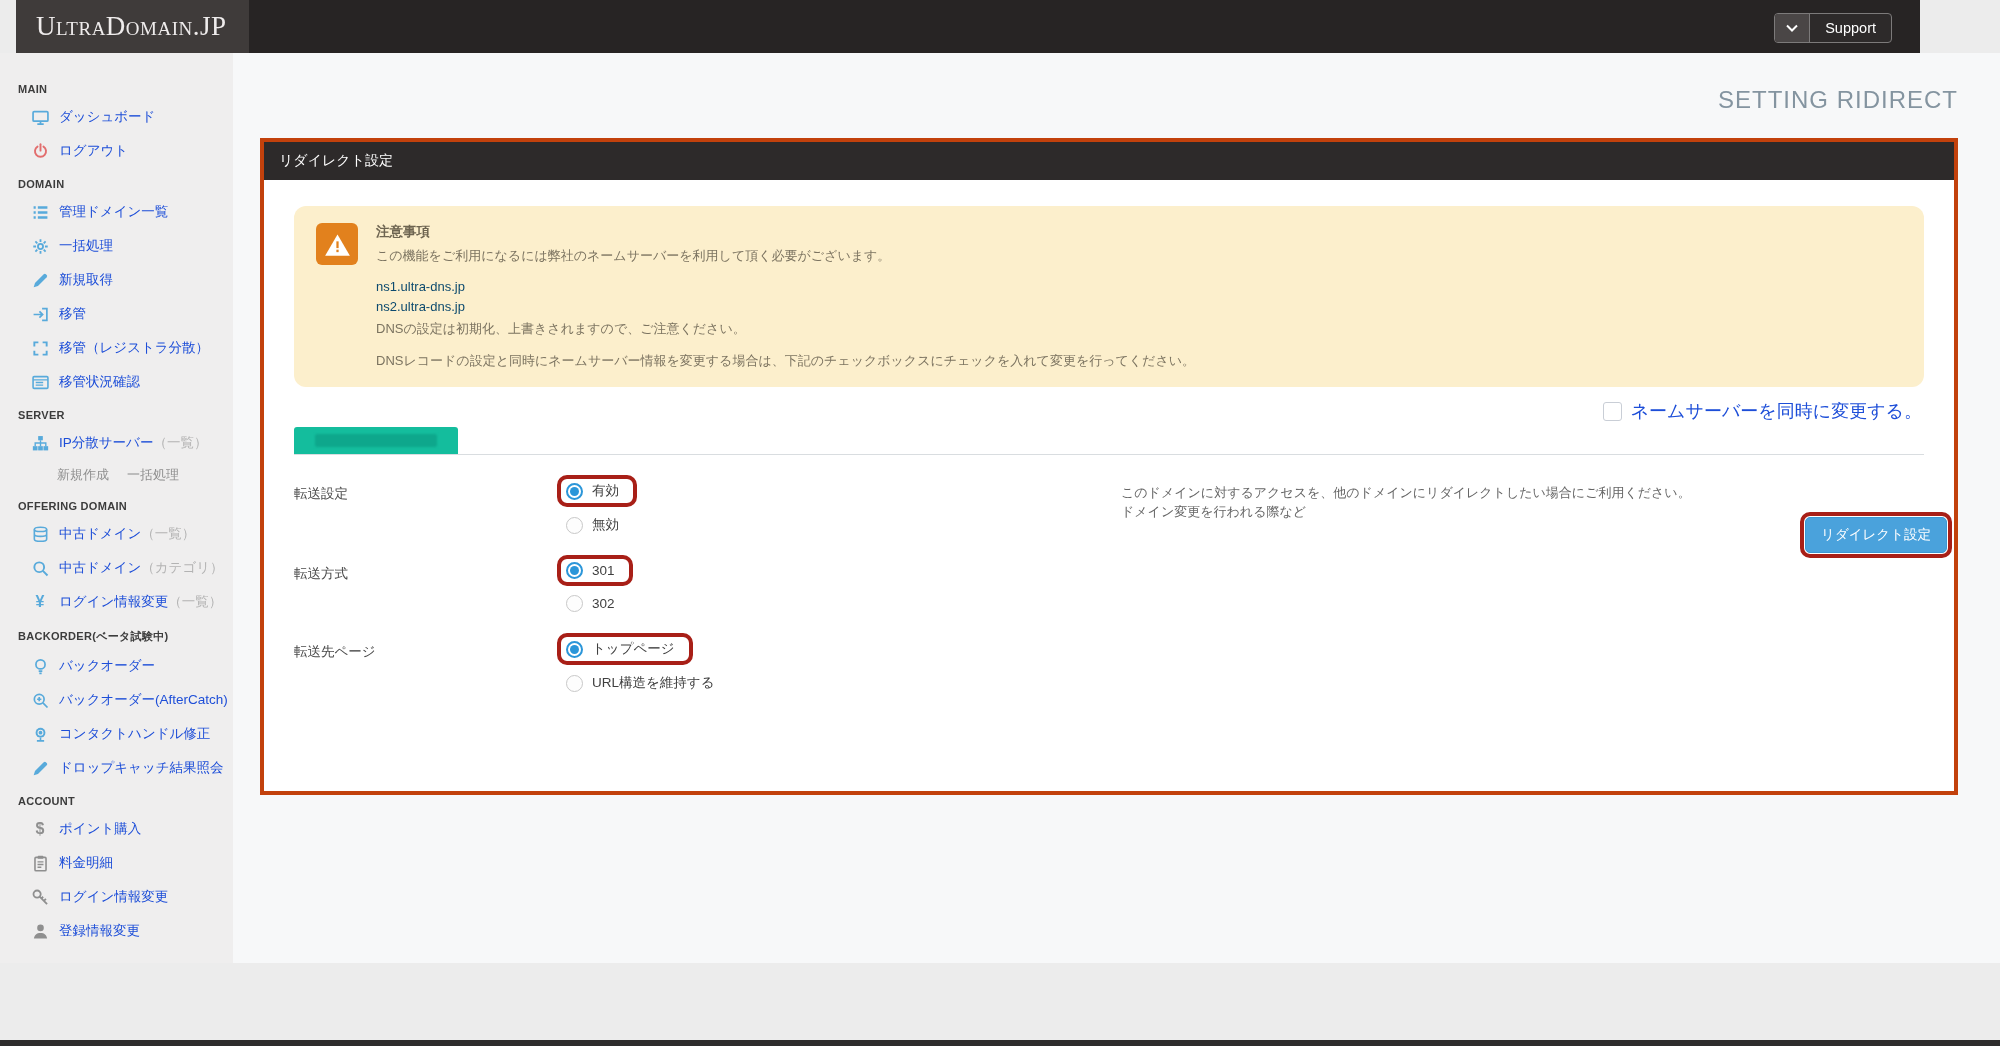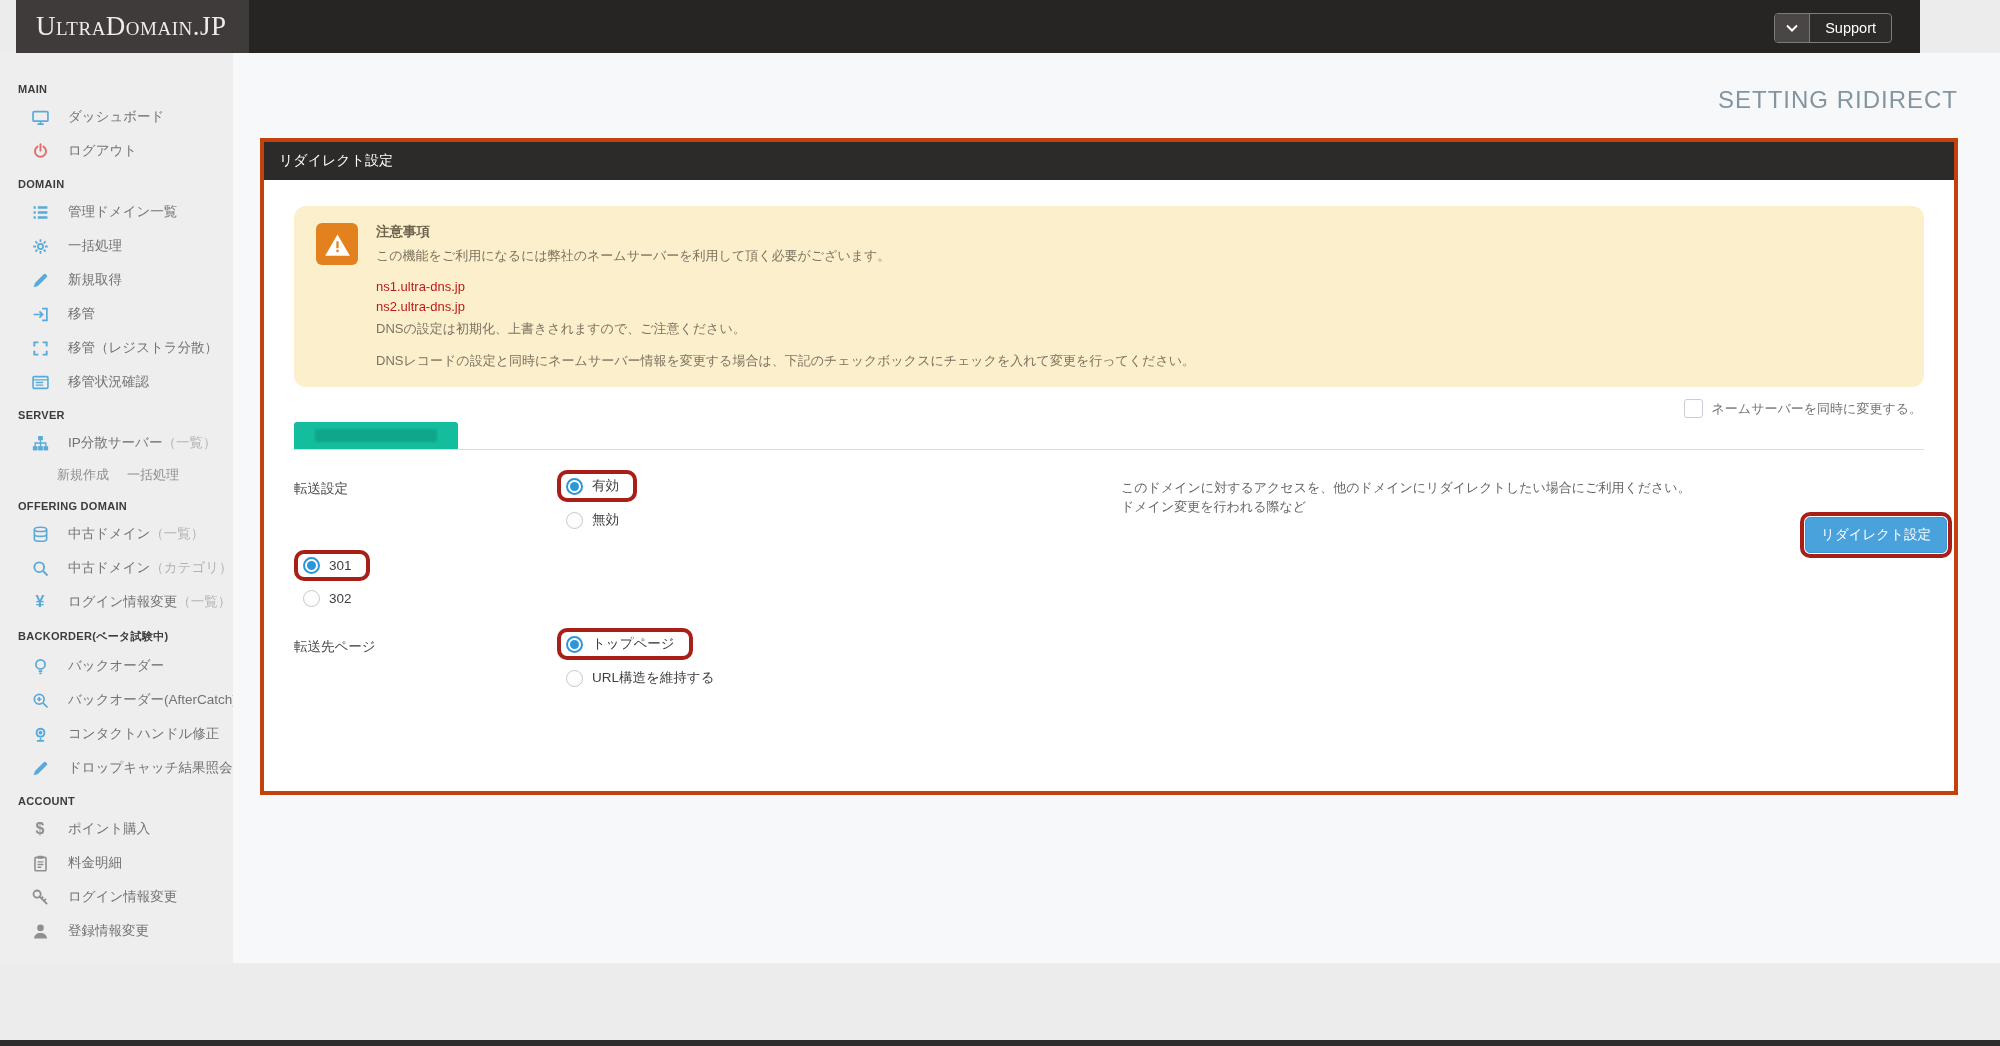--- a/index.html
+++ b/index.html
@@ -21,45 +21,45 @@
     display:flex;align-items:center;justify-content:center;border-radius:3px 0 0 3px;}
   .support .s-label{padding:0 15px;display:flex;align-items:center;font-size:14.5px;}
   
   .sidebar{position:absolute;top:53px;left:0;width:233px;height:910px;background:#efeeee;
     box-sizing:border-box;padding-top:20px;}
   .side-header{font-size:11px;font-weight:bold;color:#3c3c3c;padding:10px 0 5px 18px;letter-spacing:.3px;}
   .side-item{height:34px;display:flex;align-items:center;padding-left:30px;cursor:pointer;}
   .side-icon{width:20px;display:flex;align-items:center;justify-content:center;flex:none;}
   .side-icon.blue{color:#58aadb}.side-icon.red{color:#e26d6d}.side-icon.gray{color:#8f8f8f}
   .ic-char{font-size:16px;font-weight:bold;line-height:1;}
-  .side-label{margin-left:18px;font-size:13.5px;color:#737373;white-space:nowrap;}
+  .side-label{margin-left:9px;font-size:13.5px;color:#1d4ed8;white-space:nowrap;}
   .side-suffix{font-size:13.5px;color:#b3b3b3;white-space:nowrap;}
   .side-sublinks{height:30px;display:flex;align-items:center;gap:18px;padding-left:57px;}
   .sublink{font-size:13px;color:#8f8f8f;cursor:pointer;}
   
   .main{position:absolute;left:233px;top:53px;width:1767px;height:910px;background:#f7f8f9;}
   .page-title{margin:33px 42px 0 0;text-align:right;font-size:24px;font-weight:300;
     color:#8494a0;letter-spacing:1px;}
   .panel{margin:24px 42px 0 27px;background:#fff;border:4px solid #c2410c;}
   .panel-header{height:38px;background:#2d2a2a;color:#fff;font-size:14px;
     display:flex;align-items:center;padding-left:15px;}
   .panel-body{height:611px;box-sizing:border-box;padding:26px 30px 0;position:relative;}
   
   .notice{background:#fcefcc;display:flex;padding:17px 20px 17px 22px;border-radius:12px;}
   .warn-icon{width:42px;height:42px;background:#e2811d;border-radius:6px;flex:none;
     display:flex;align-items:center;justify-content:center;}
   .n-text{margin-left:18px;}
   .n-title{font-weight:bold;color:#6d6450;font-size:13.5px;}
   .n-line{color:#7b7360;font-size:13px;margin-top:6px;}
-  .n-ns{color:#b91c1c;font-size:13px;margin-top:5px;}
+  .n-ns{color:#0c4a6e;font-size:13px;margin-top:5px;}
   .mt14{margin-top:14px;}
   
   .ns-check{display:flex;justify-content:flex-end;align-items:center;gap:9px;margin-top:12px;padding-right:2px;}
   .checkbox{width:17px;height:17px;border:1px solid #c9ced6;background:#fff;border-radius:3px;cursor:pointer;}
-  .ns-check label{font-size:13px;color:#737373;}
+  .ns-check label{font-size:18px;color:#1d4ed8;}
   
   .tab-row{position:relative;margin-top:4px;height:27px;border-bottom:1px solid #d9dde0;}
   .domain-tab{position:absolute;left:0;bottom:0;width:164px;height:27px;background:#14bd9d;
     border-radius:3px 3px 0 0;display:flex;align-items:center;justify-content:center;cursor:pointer;}
   .redact{width:122px;height:13px;background:#0ea78c;border-radius:2px;filter:blur(1px);}
   
   .form-row{display:flex;margin-top:20px;}
   .form-row.tight{margin-top:14px;}
   .f-label{width:263px;flex:none;font-size:13.5px;color:#4a4a4a;padding-top:10px;}
   .f-control{width:564px;flex:none;display:flex;flex-direction:column;align-items:flex-start;gap:2px;}
@@ -345,20 +345,21 @@
           <div class="help-line">ドメイン変更を行われる際など</div>
         </div>
       </div>
 
 
       <div class="hl-btn">
         <button>リダイレクト設定</button>
       </div>
 
       <div class="form-row tight">
+        <div class="f-label">転送方式</div>
         <div class="f-control">
             <div class="radio-opt hl">
               <span class="radio sel"></span>
               <span class="radio-label">301</span>
             </div>
             <div class="radio-opt">
               <span class="radio"></span>
               <span class="radio-label">302</span>
             </div>
           </div>

